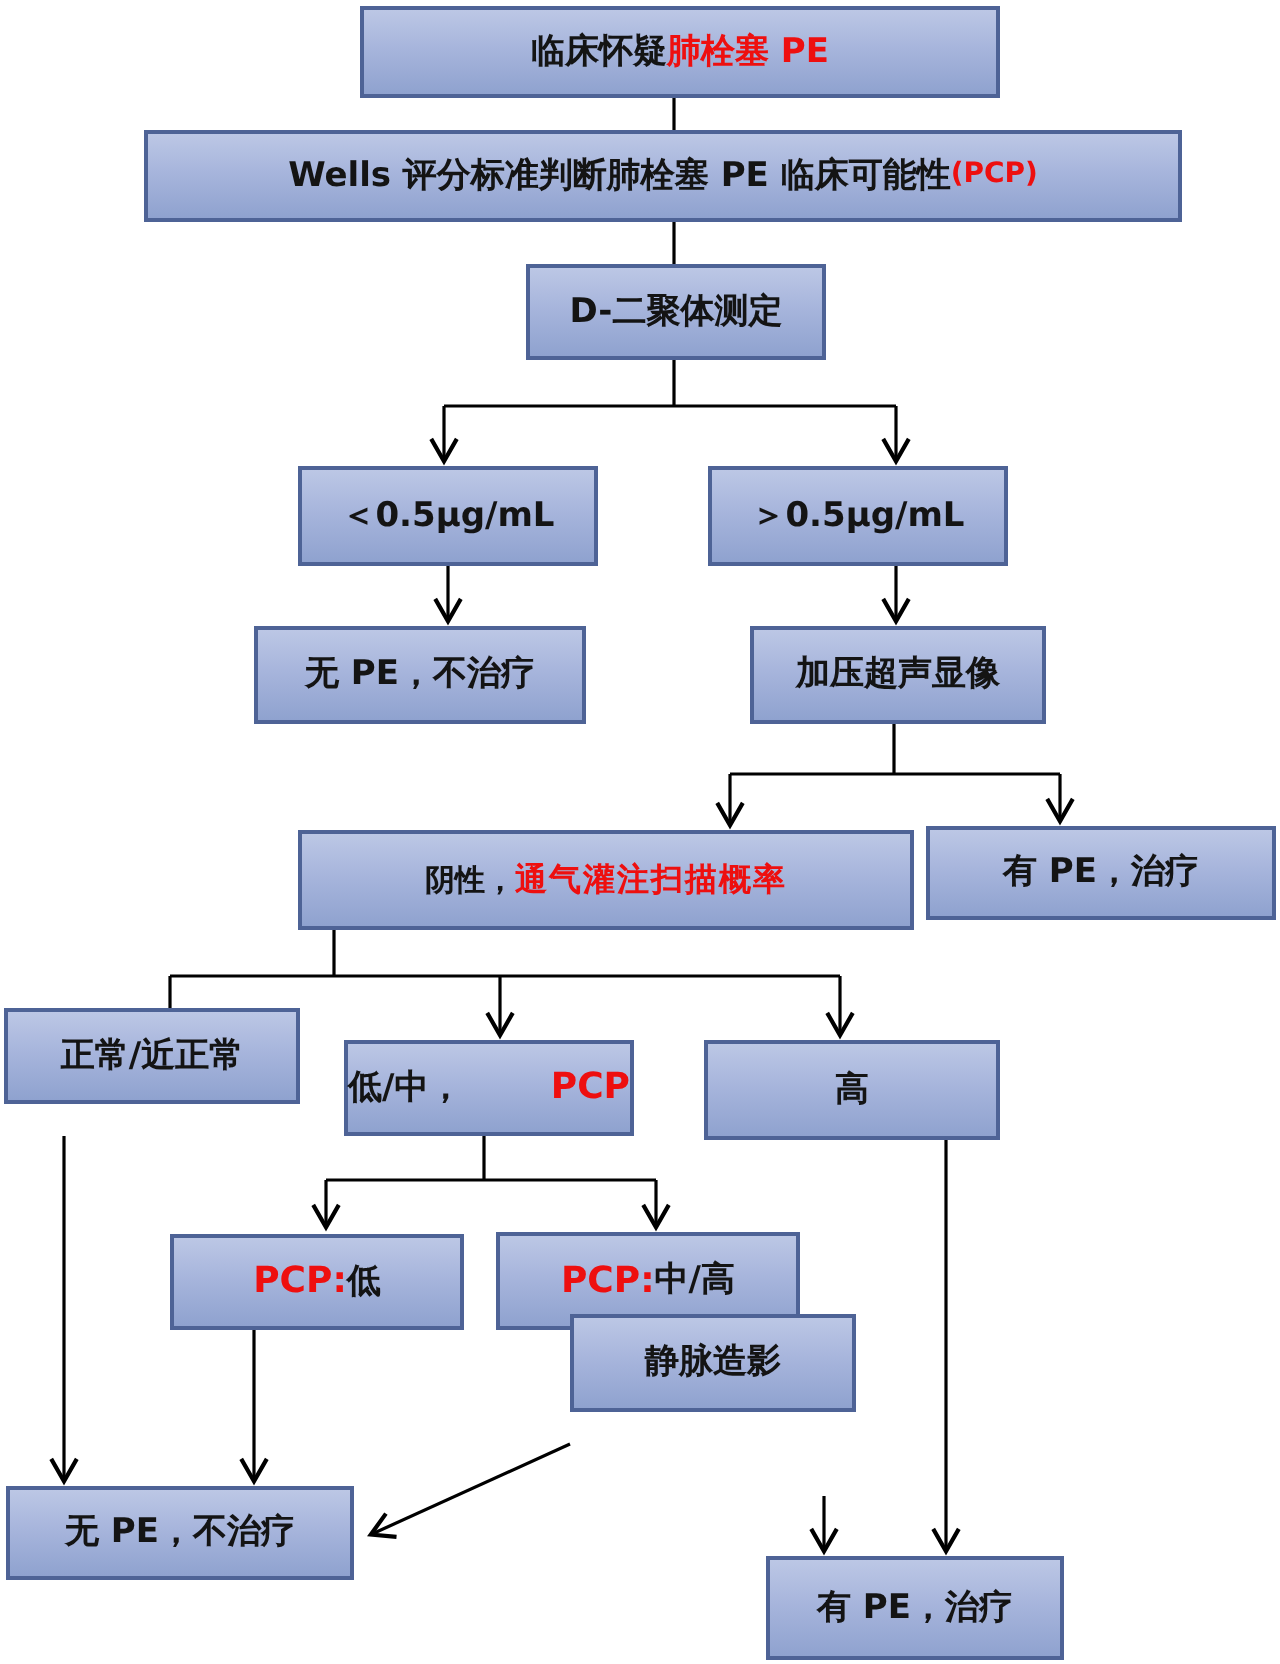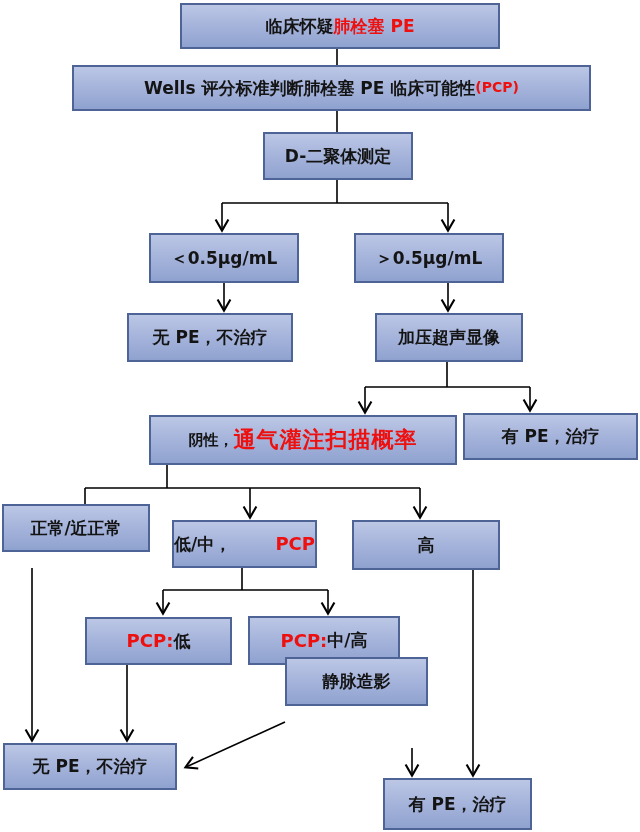--- a/index.html
+++ b/index.html
@@ -14,21 +14,21 @@
     display:flex;align-items:center;justify-content:center;
     background:linear-gradient(180deg,#bcc7e5 0%,#a7b5dc 45%,#8fa2cf 100%);
     border:2px solid #4e6396;
     color:#141414;font-weight:bold;font-size:17px;line-height:1.1;
     text-align:center;white-space:nowrap;
   }
   .red{color:#ee0f0f;}
   .big{font-size:14px;}
   .mid{font-size:18px;}
   .small{font-size:15px;}
-  .bigger{font-size:22px;letter-spacing:1px;}
+  .bigger{font-size:16px;letter-spacing:1px;}
   
   .b-suspect   {left:180px;top:3px;  width:320px;height:46px;}
   .b-wells     {left:72px; top:65px; width:519px;height:46px;}
   .b-ddimer    {left:263px;top:132px;width:150px;height:48px;justify-content:center;}
   .b-lt        {left:149px;top:233px;width:150px;height:50px;}
   .b-gt        {left:354px;top:233px;width:150px;height:50px;}
   .b-nope1     {left:127px;top:313px;width:166px;height:49px;}
   .b-cus       {left:375px;top:313px;width:148px;height:49px;}
   .b-negative  {left:105px;top:415px;width:308px;height:50px;margin-left:44px;}
   .b-pe1       {left:463px;top:413px;width:175px;height:47px;}

